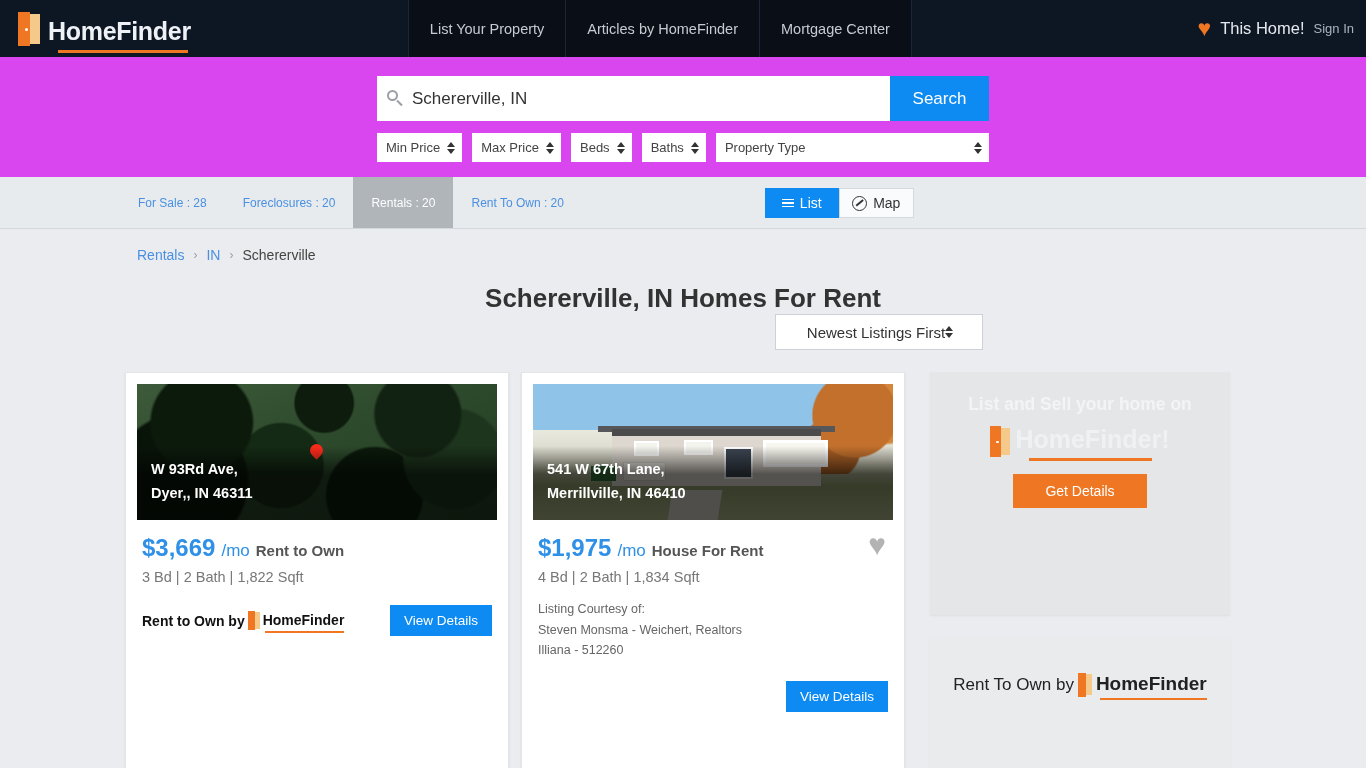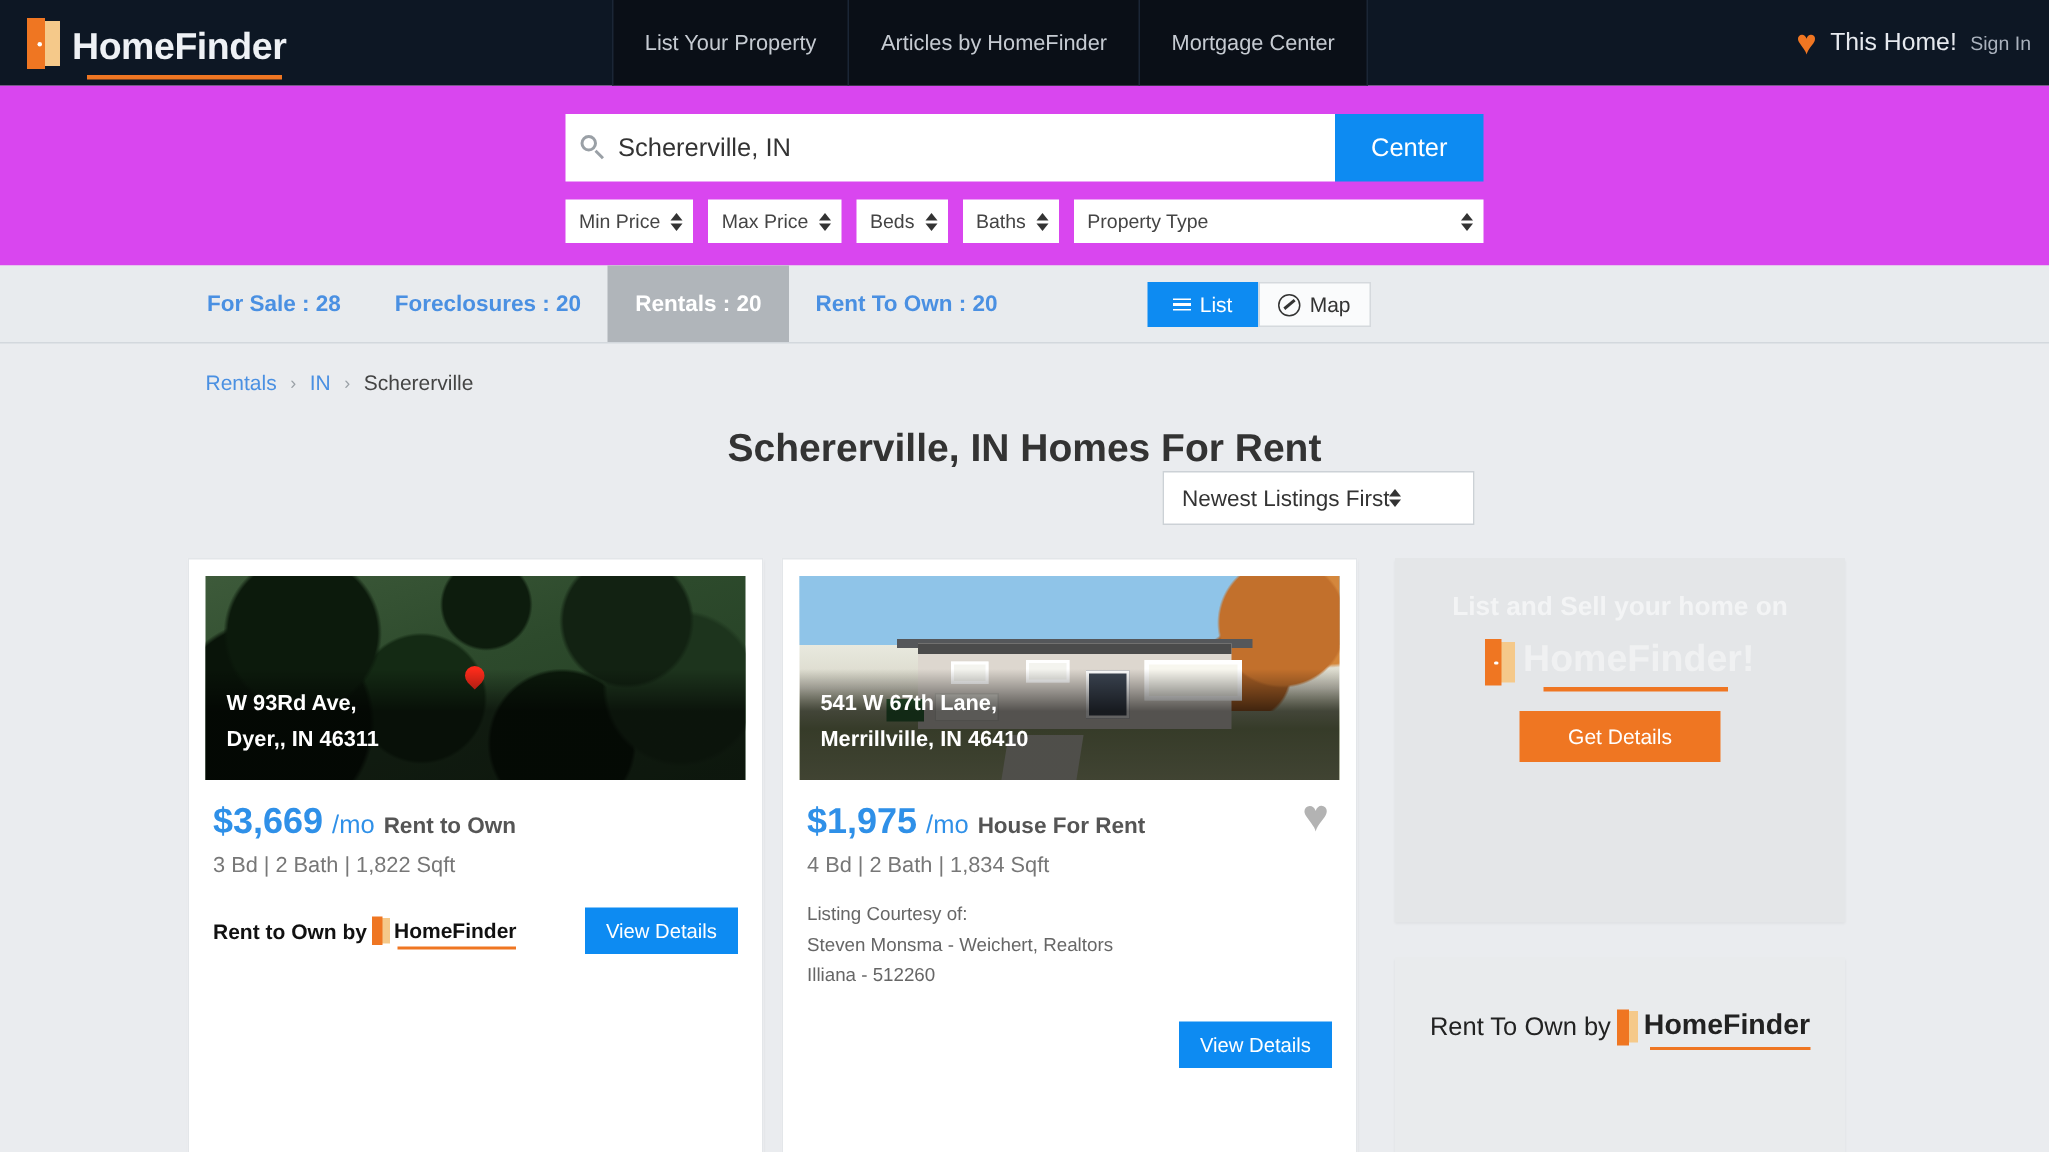--- a/index.html
+++ b/index.html
@@ -98,21 +98,21 @@
   .spin s.dn { border-top: 5px solid #333; }
 
   
   .tabbar {
     background: #e8ebee; height: 52px; display: flex; align-items: stretch;
     position: relative; border-bottom: 1px solid #d3d8dd;
   }
   .tabs { display: flex; margin-left: 120px; align-items: stretch; }
   .tab {
     display: flex; align-items: center; padding: 0 18px;
-    color: #4a90e2; font-size: 15px; cursor: pointer; font-weight: bold;
+    color: #4a90e2; font-size: 12px; cursor: pointer;
   }
   .tab.active { background: #b0b5ba; color: #fff; }
   .viewtoggle {
     position: absolute; right: 0; left: 765px; top: 11px;
     width: 149px; height: 30px; display: flex;
   }
   .vbtn {
     display: flex; align-items: center; justify-content: center; gap: 6px;
     font-size: 14px; cursor: pointer; flex: 1;
   }
@@ -139,21 +139,21 @@
   .crumbs .sep { color: #9aa0a6; font-size: 12px; }
   .titlerow {
     display: flex; align-items: center; margin: 20px 0 0 137px;
     width: 1092px;
     flex-direction: column;
   }
   .pagetitle { font-size: 26px; color: #333; font-weight: bold; }
   .sortsel {
     margin-left: auto; margin-right: 246px; width: 208px; height: 36px;
     background: #fff; border: 1px solid #ccd1d6; display: flex;
-    align-items: center; justify-content: flex-start; padding: 0 10px 0 12px;
+    align-items: center; justify-content: center; padding: 0 10px 0 12px;
     font-size: 15px; color: #333; cursor: pointer;
   }
 
   .content { display: flex; margin: 22px 0 0 125px; gap: 0; }
   .cards { display: flex; gap: 12px; }
   .card {
     width: 384px; background: #fff; border: 1px solid #e3e6e9;
     box-shadow: 0 1px 2px rgba(0,0,0,.08);
   }
   .photo { height: 136px; margin: 11px 11px 0 11px; position: relative;
@@ -321,21 +321,21 @@
 
 <div class="searchband">
   <div class="searchrow">
     <div class="searchbox">
       <span class="mag">
           <i></i>
           <b></b>
         </span>
       <input value="Schererville, IN" style="">
     </div>
-    <button class="search-btn">Center</button>
+    <button class="search-btn">Search</button>
   </div>
 
   <div class="filters">
     <div class="sel">
       <span>Min Price</span>
       <span class="spin">
           <s class="up"></s>
           <s class="dn"></s>
         </span>
     </div>

